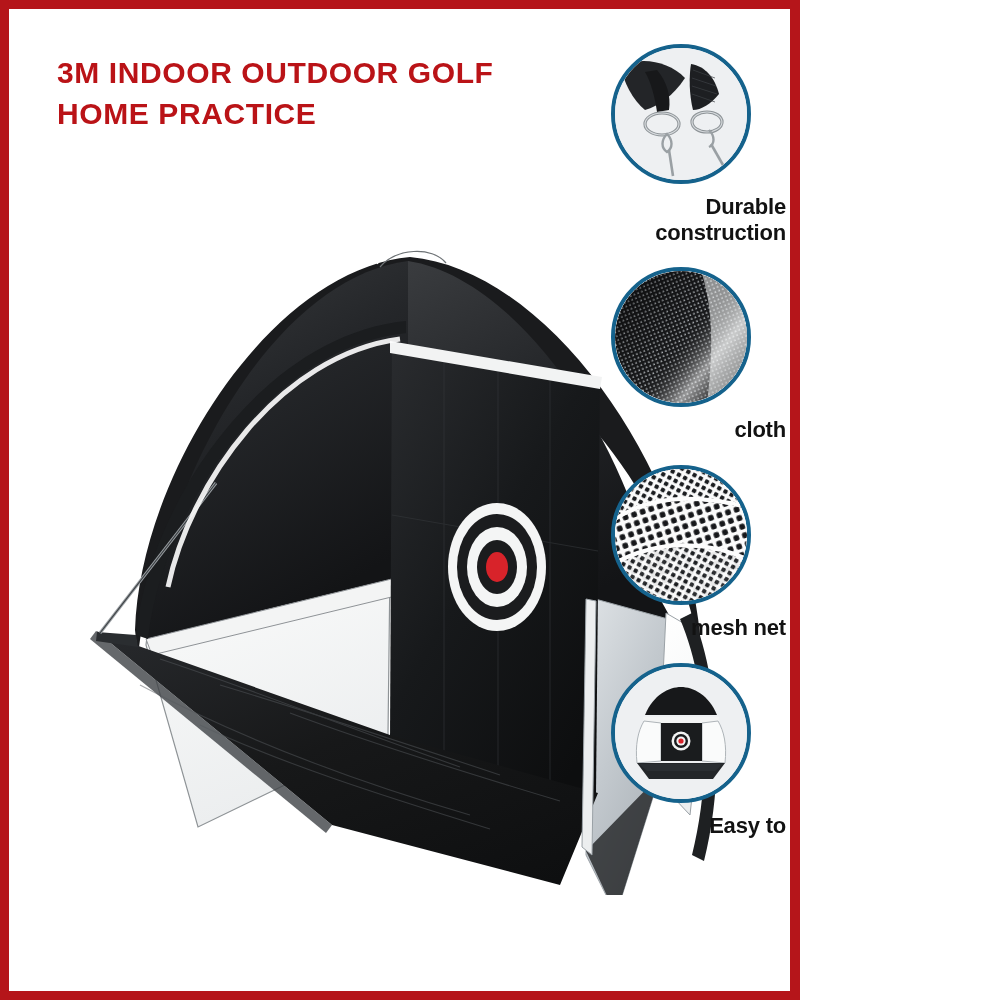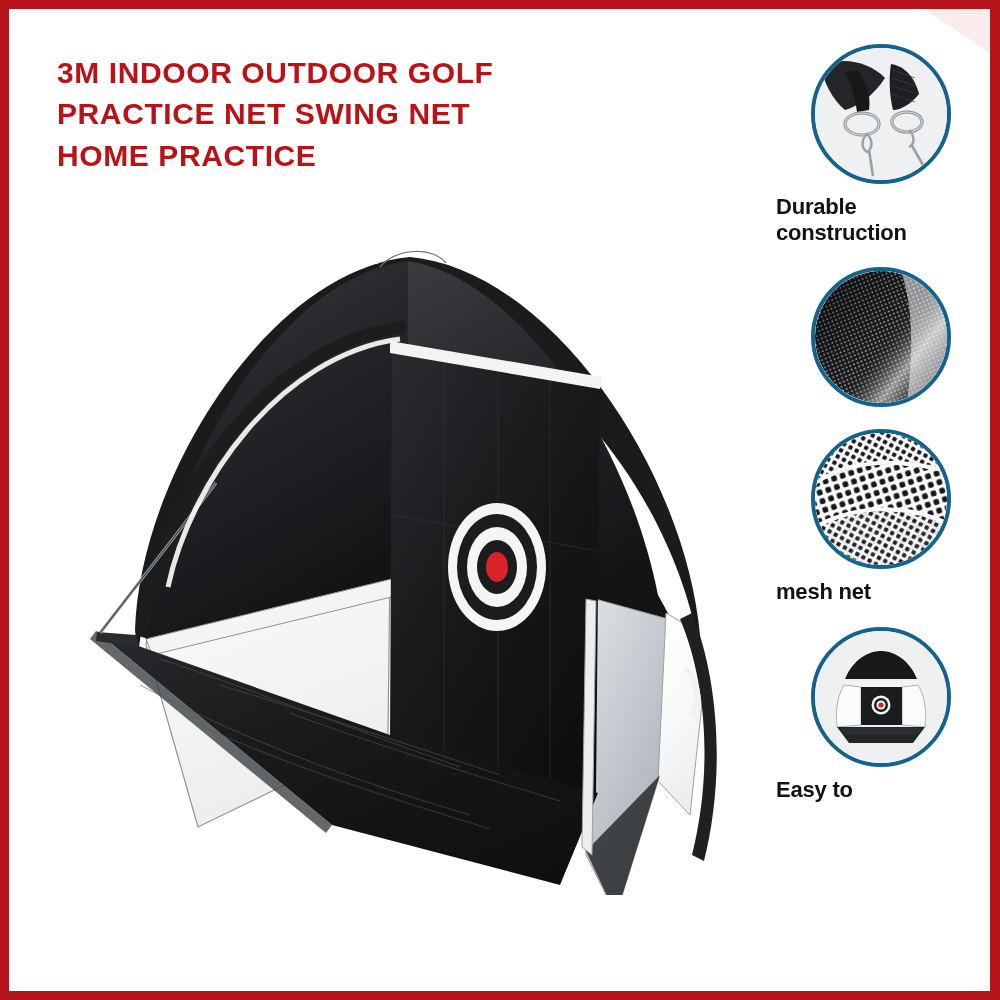--- a/index.html
+++ b/index.html
@@ -2,21 +2,21 @@
 <html><head>
 <meta charset="utf-8">
 <style>
   html,body{margin:0;padding:0;}
   body{
     width:1000px;height:1000px;overflow:hidden;
     font-family:"Liberation Sans",sans-serif;
     background:#ffffff;
   }
   #page{
-    position:relative;width:1000px;height:1000px;overflow:hidden;
+    position:relative;width:800px;height:1000px;overflow:hidden;
     background:#ffffff;
   }
 
   
   .frame-edge{position:absolute;background:#b5151a;z-index:60;}
   .frame-top{left:0;top:0;width:1000px;height:9px;}
   .frame-bottom{left:0;bottom:0;width:1000px;height:9px;}
   .frame-left{left:0;top:0;width:9px;height:1000px;}
   .frame-right{right:0;top:0;width:10px;height:1000px;}
 
@@ -36,21 +36,21 @@
     color:#ba1317;font-weight:bold;font-size:30px;line-height:1.38;
     letter-spacing:0.6px;text-transform:uppercase;
   }
 
   
   .product{position:absolute;left:40px;top:215px;width:740px;height:680px;z-index:15;}
   .product svg{display:block;width:100%;height:100%;}
 
   
   .features{position:absolute;right:14px;top:40px;width:210px;z-index:25;}
-  .feature{width:210px;margin-bottom:6px;text-align:left;}
+  .feature{width:210px;margin-bottom:6px;text-align:right;}
   .f-circle{
     width:132px;height:132px;border-radius:50%;
     border:4px solid #15628c;background:#eef1f3;
     margin:0 auto;overflow:hidden;position:relative;
   }
   .f-circle svg{display:block;width:100%;height:100%;}
   .f-label{
     margin-top:10px;color:#121212;font-weight:bold;
     font-size:22px;line-height:1.17;letter-spacing:-0.2px;
   }
@@ -75,21 +75,20 @@
 
   </div>
 
   <div class="frame-edge frame-top"></div>
   <div class="frame-edge frame-bottom"></div>
   <div class="frame-edge frame-left"></div>
   <div class="frame-edge frame-right"></div>
 
   <div class="title">
     <div>3M INDOOR OUTDOOR GOLF</div>
-    <div>PRACTICE NET SWING NET</div>
     <div>HOME PRACTICE</div>
   </div>
 
   <div class="product">
     <svg viewBox="0 0 740 680" xmlns="http://www.w3.org/2000/svg">
       <defs>
         <linearGradient id="gBlackTop" x1="0" y1="0" x2="0.4" y2="1">
           <stop offset="0" stop-color="#3a3c3f"></stop>
           <stop offset="0.45" stop-color="#242629"></stop>
           <stop offset="1" stop-color="#131416"></stop>
@@ -235,20 +234,21 @@
               <stop offset="1" stop-color="#000" stop-opacity=".35"></stop>
             </linearGradient>
           </defs>
           <rect width="132" height="132" fill="#eef0f2"></rect>
           <circle cx="66" cy="66" r="66" fill="url(#weave)"></circle>
           <circle cx="66" cy="66" r="66" fill="url(#clothShade)"></circle>
           <path d="M86 0 C96 30 100 70 92 132 L132 132 L132 0 Z" fill="#f4f5f6" opacity=".55"></path>
         </svg>
       </div>
       <div class="f-label">
+        <div>cloth</div>
       </div>
     </div>
 
     <div class="feature f3">
       <div class="f-circle">
         <svg viewBox="0 0 132 132" xmlns="http://www.w3.org/2000/svg">
           <defs>
             <pattern id="mesh" width="9" height="9" patternUnits="userSpaceOnUse" patternTransform="rotate(-18)">
               <rect width="9" height="9" fill="#fbfbfb"></rect>
               <rect x="1.3" y="1.3" width="5.6" height="5.6" rx="1.6" fill="#16171a"></rect>

